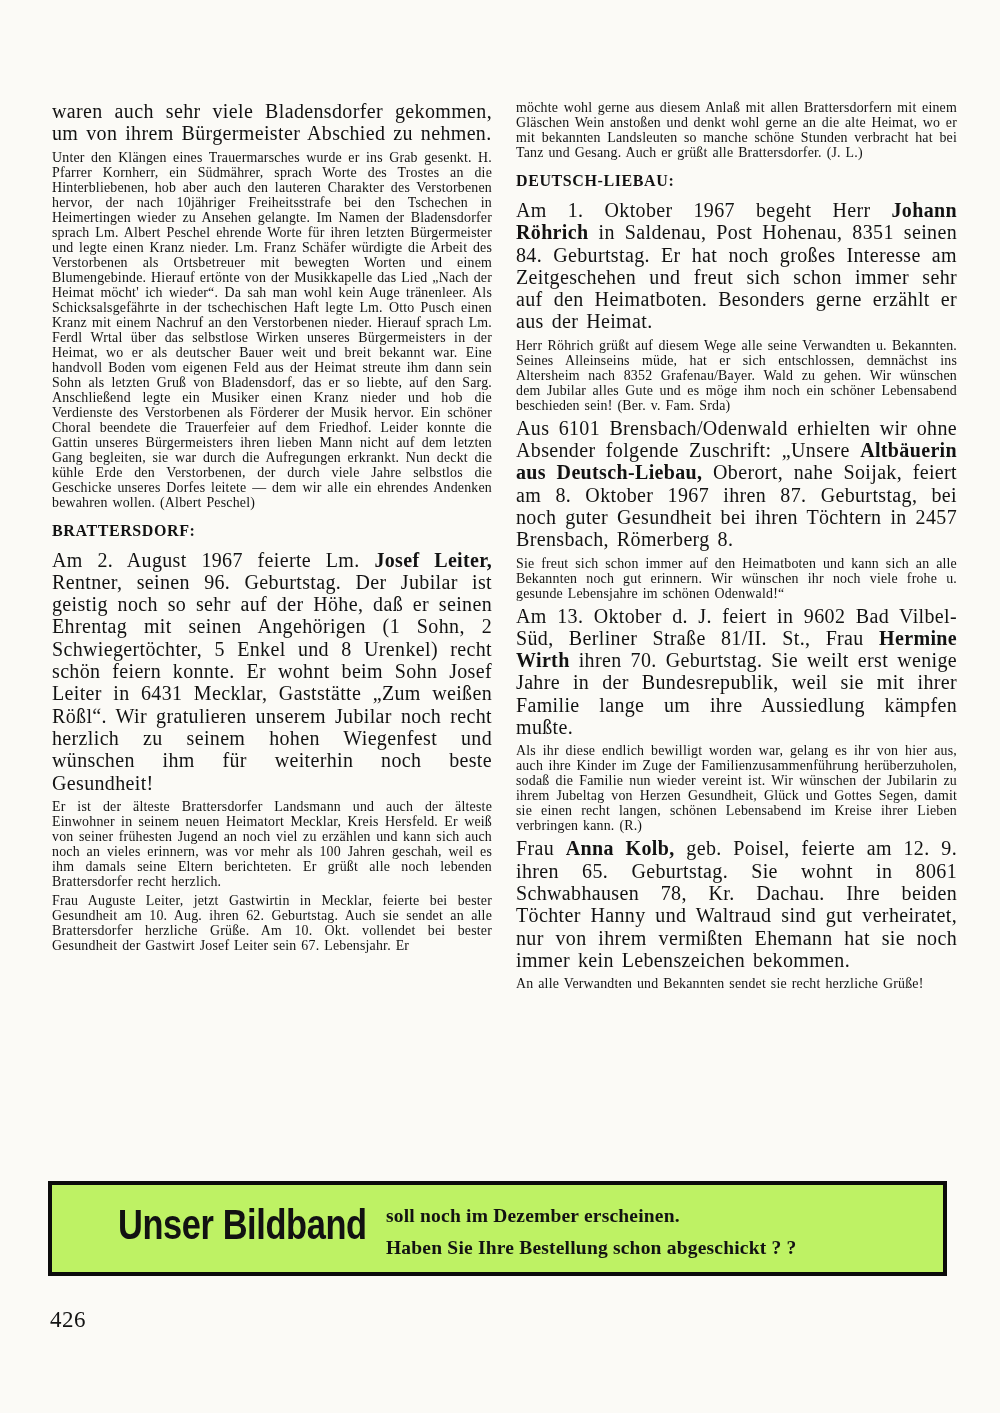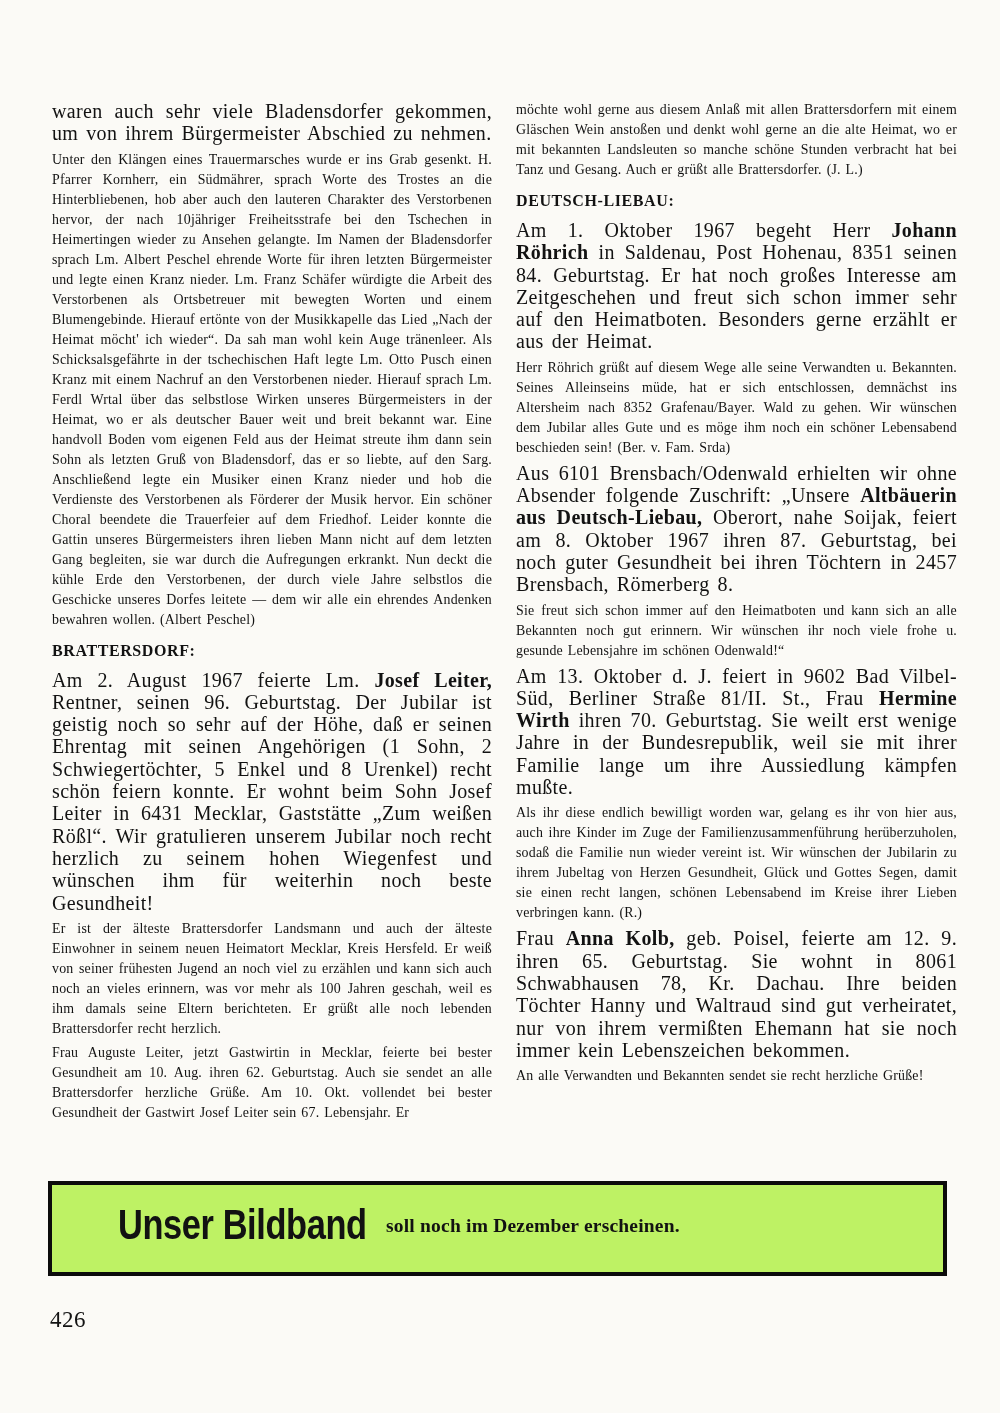--- a/index.html
+++ b/index.html
@@ -32,21 +32,21 @@
   }
   p.large {
     font-size: 20px;
     line-height: 22.3px;
     letter-spacing: 0.35px;
     word-spacing: 2.6px;
     margin-bottom: 5px;
   }
   p.small {
     font-size: 13.9px;
-    line-height: 20px;
+    line-height: 15px;
     letter-spacing: 0.2px;
     word-spacing: 1.2px;
     margin-bottom: 4px;
   }
   h2.section {
     font-size: 16px;
     font-weight: 700;
     letter-spacing: 0.6px;
     margin: 12px 0 9px 0;
   }
@@ -135,18 +135,19 @@
     <p class="large"><span>Frau </span><b class="name">Anna Kolb,</b><span> geb. Poisel, feierte am 12. 9. ihren 65. Geburtstag. Sie wohnt in 8061 Schwabhausen 78, Kr. Dachau. Ihre beiden Töchter Hanny und Waltraud sind gut verheiratet, nur von ihrem vermißten Ehemann hat sie noch immer kein Lebenszeichen bekommen.</span></p>
 
     <p class="small"><span>An alle Verwandten und Bekannten sendet sie recht herzliche Grüße!</span></p>
 
   </div>
 
   <div class="banner">
     <div class="banner-title">Unser Bildband</div>
     <div class="banner-lines">
       <div class="banner-line1">soll noch im Dezember erscheinen.</div>
+      <div class="banner-line2">Haben Sie Ihre Bestellung schon abgeschickt ? ?</div>
     </div>
   </div>
 
   <div class="page-number">426</div>
 
 </div>
 
 </body></html>

